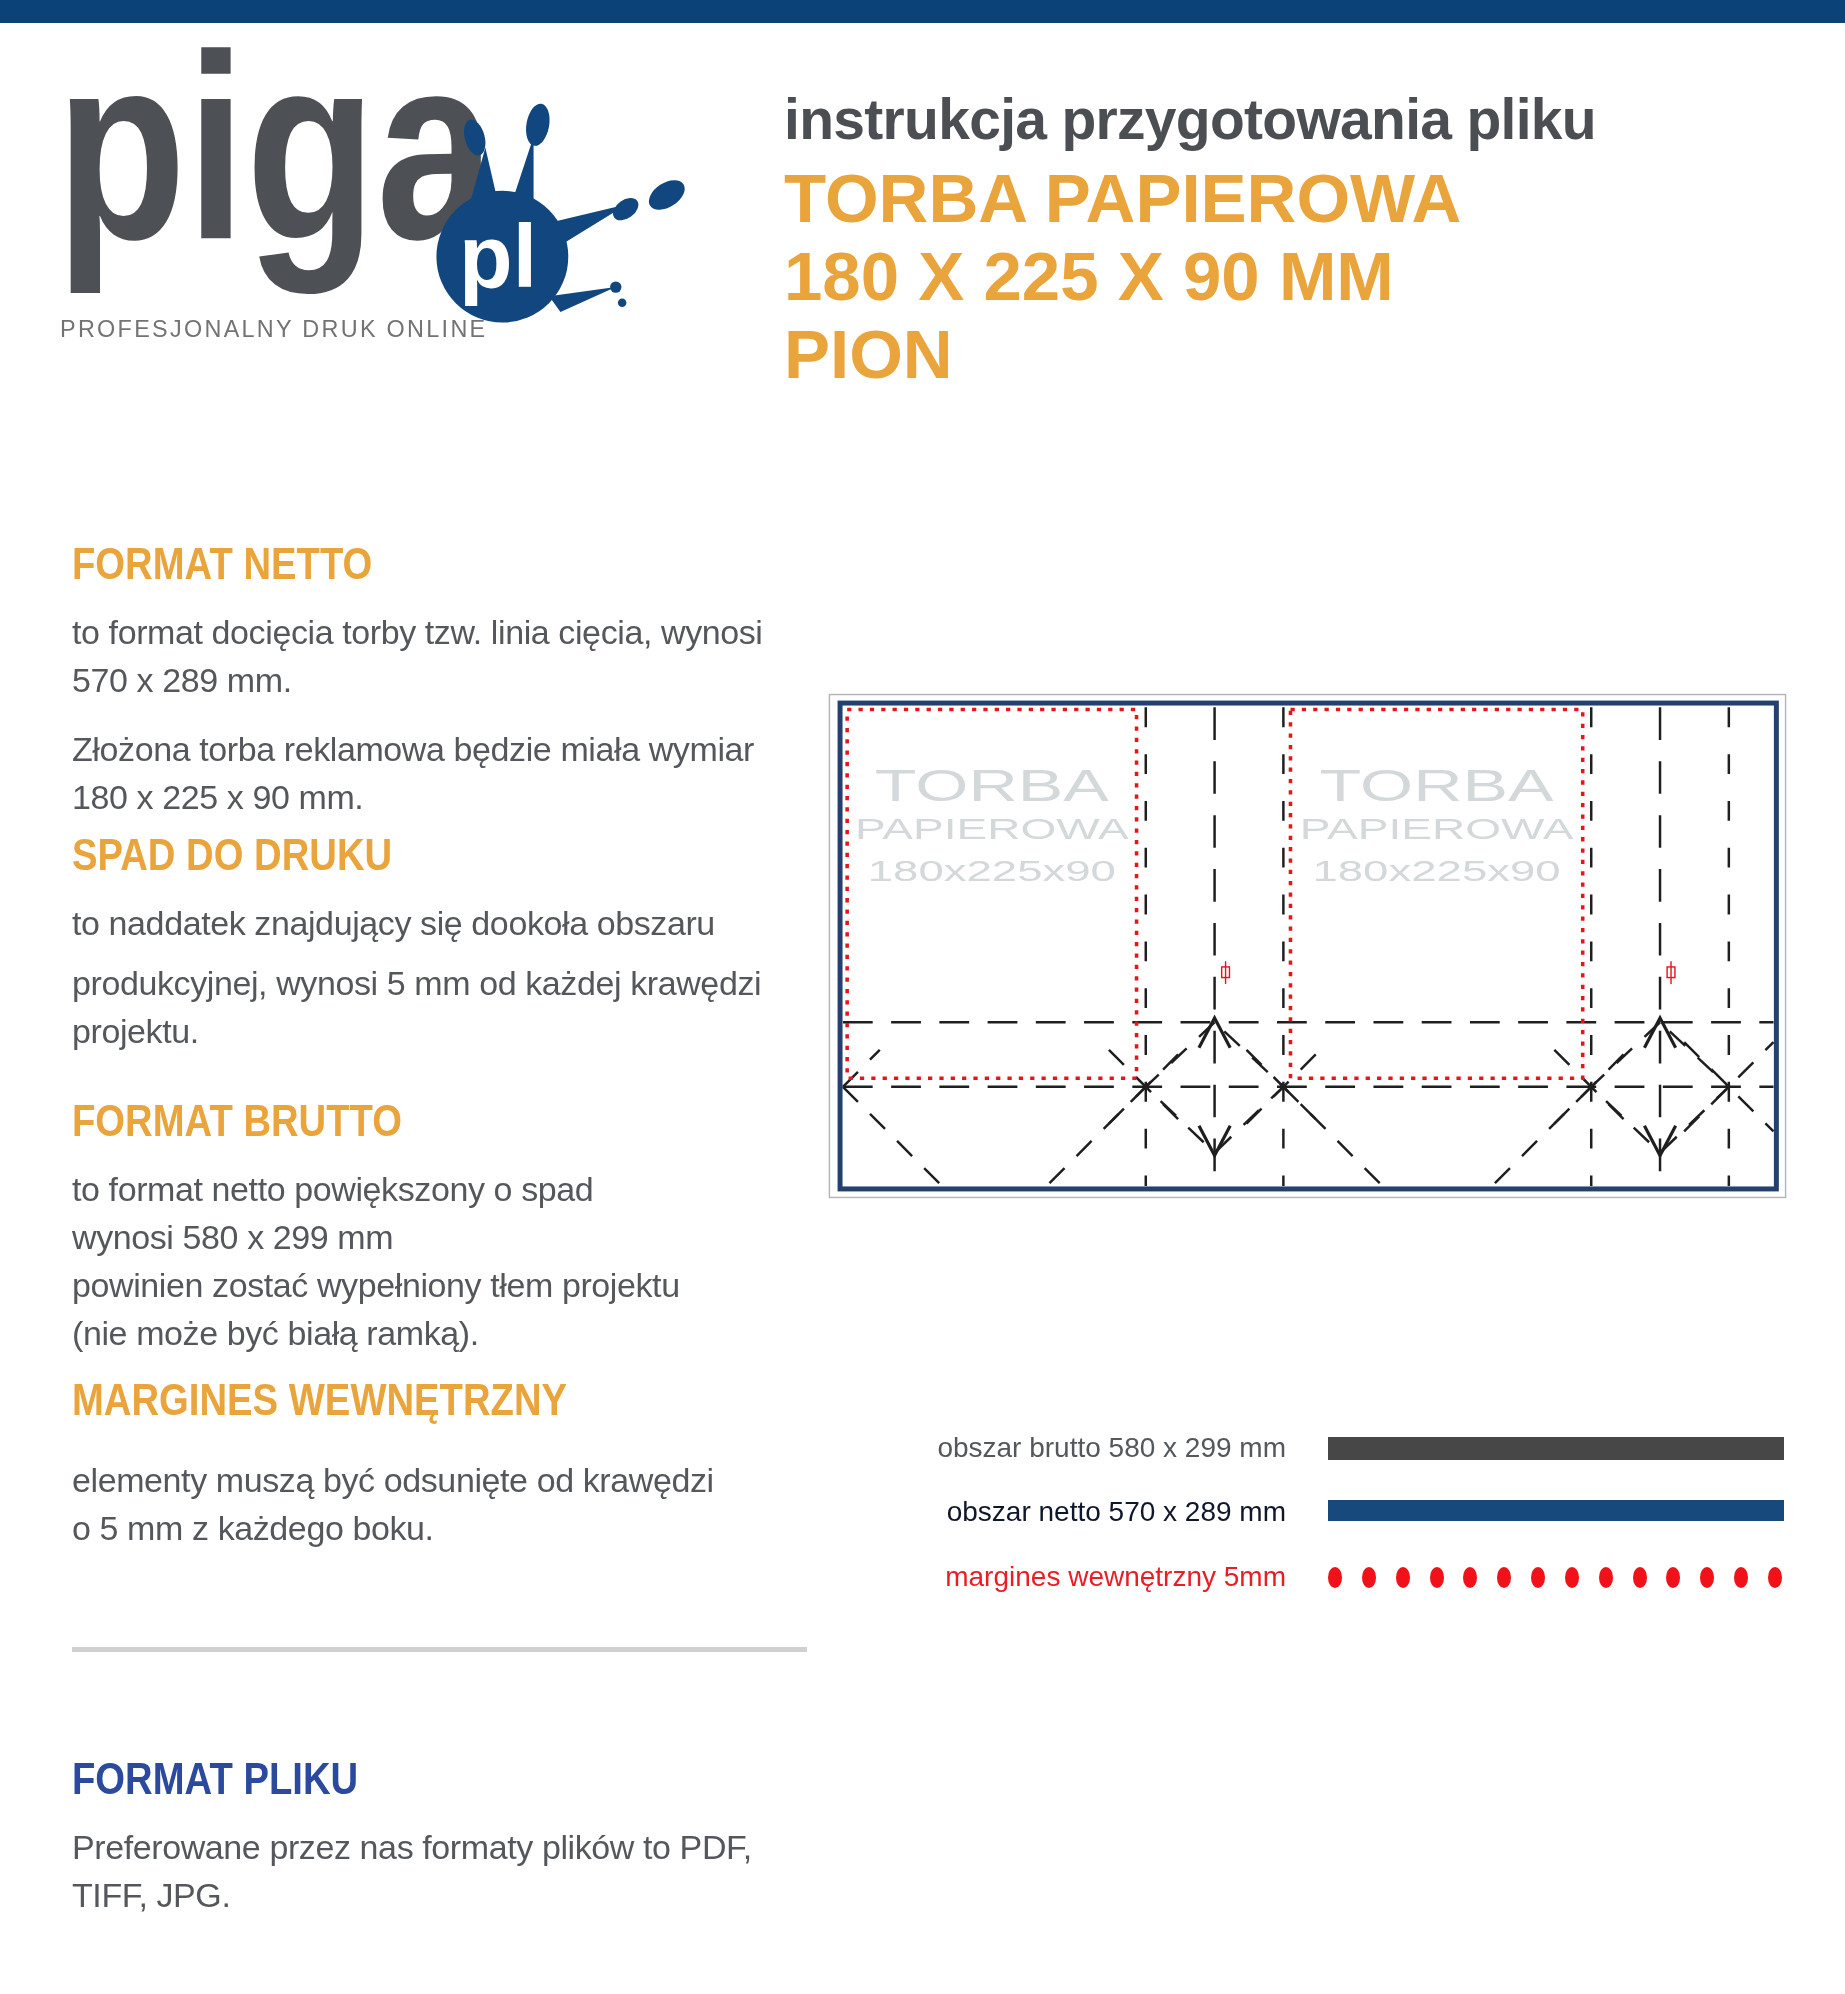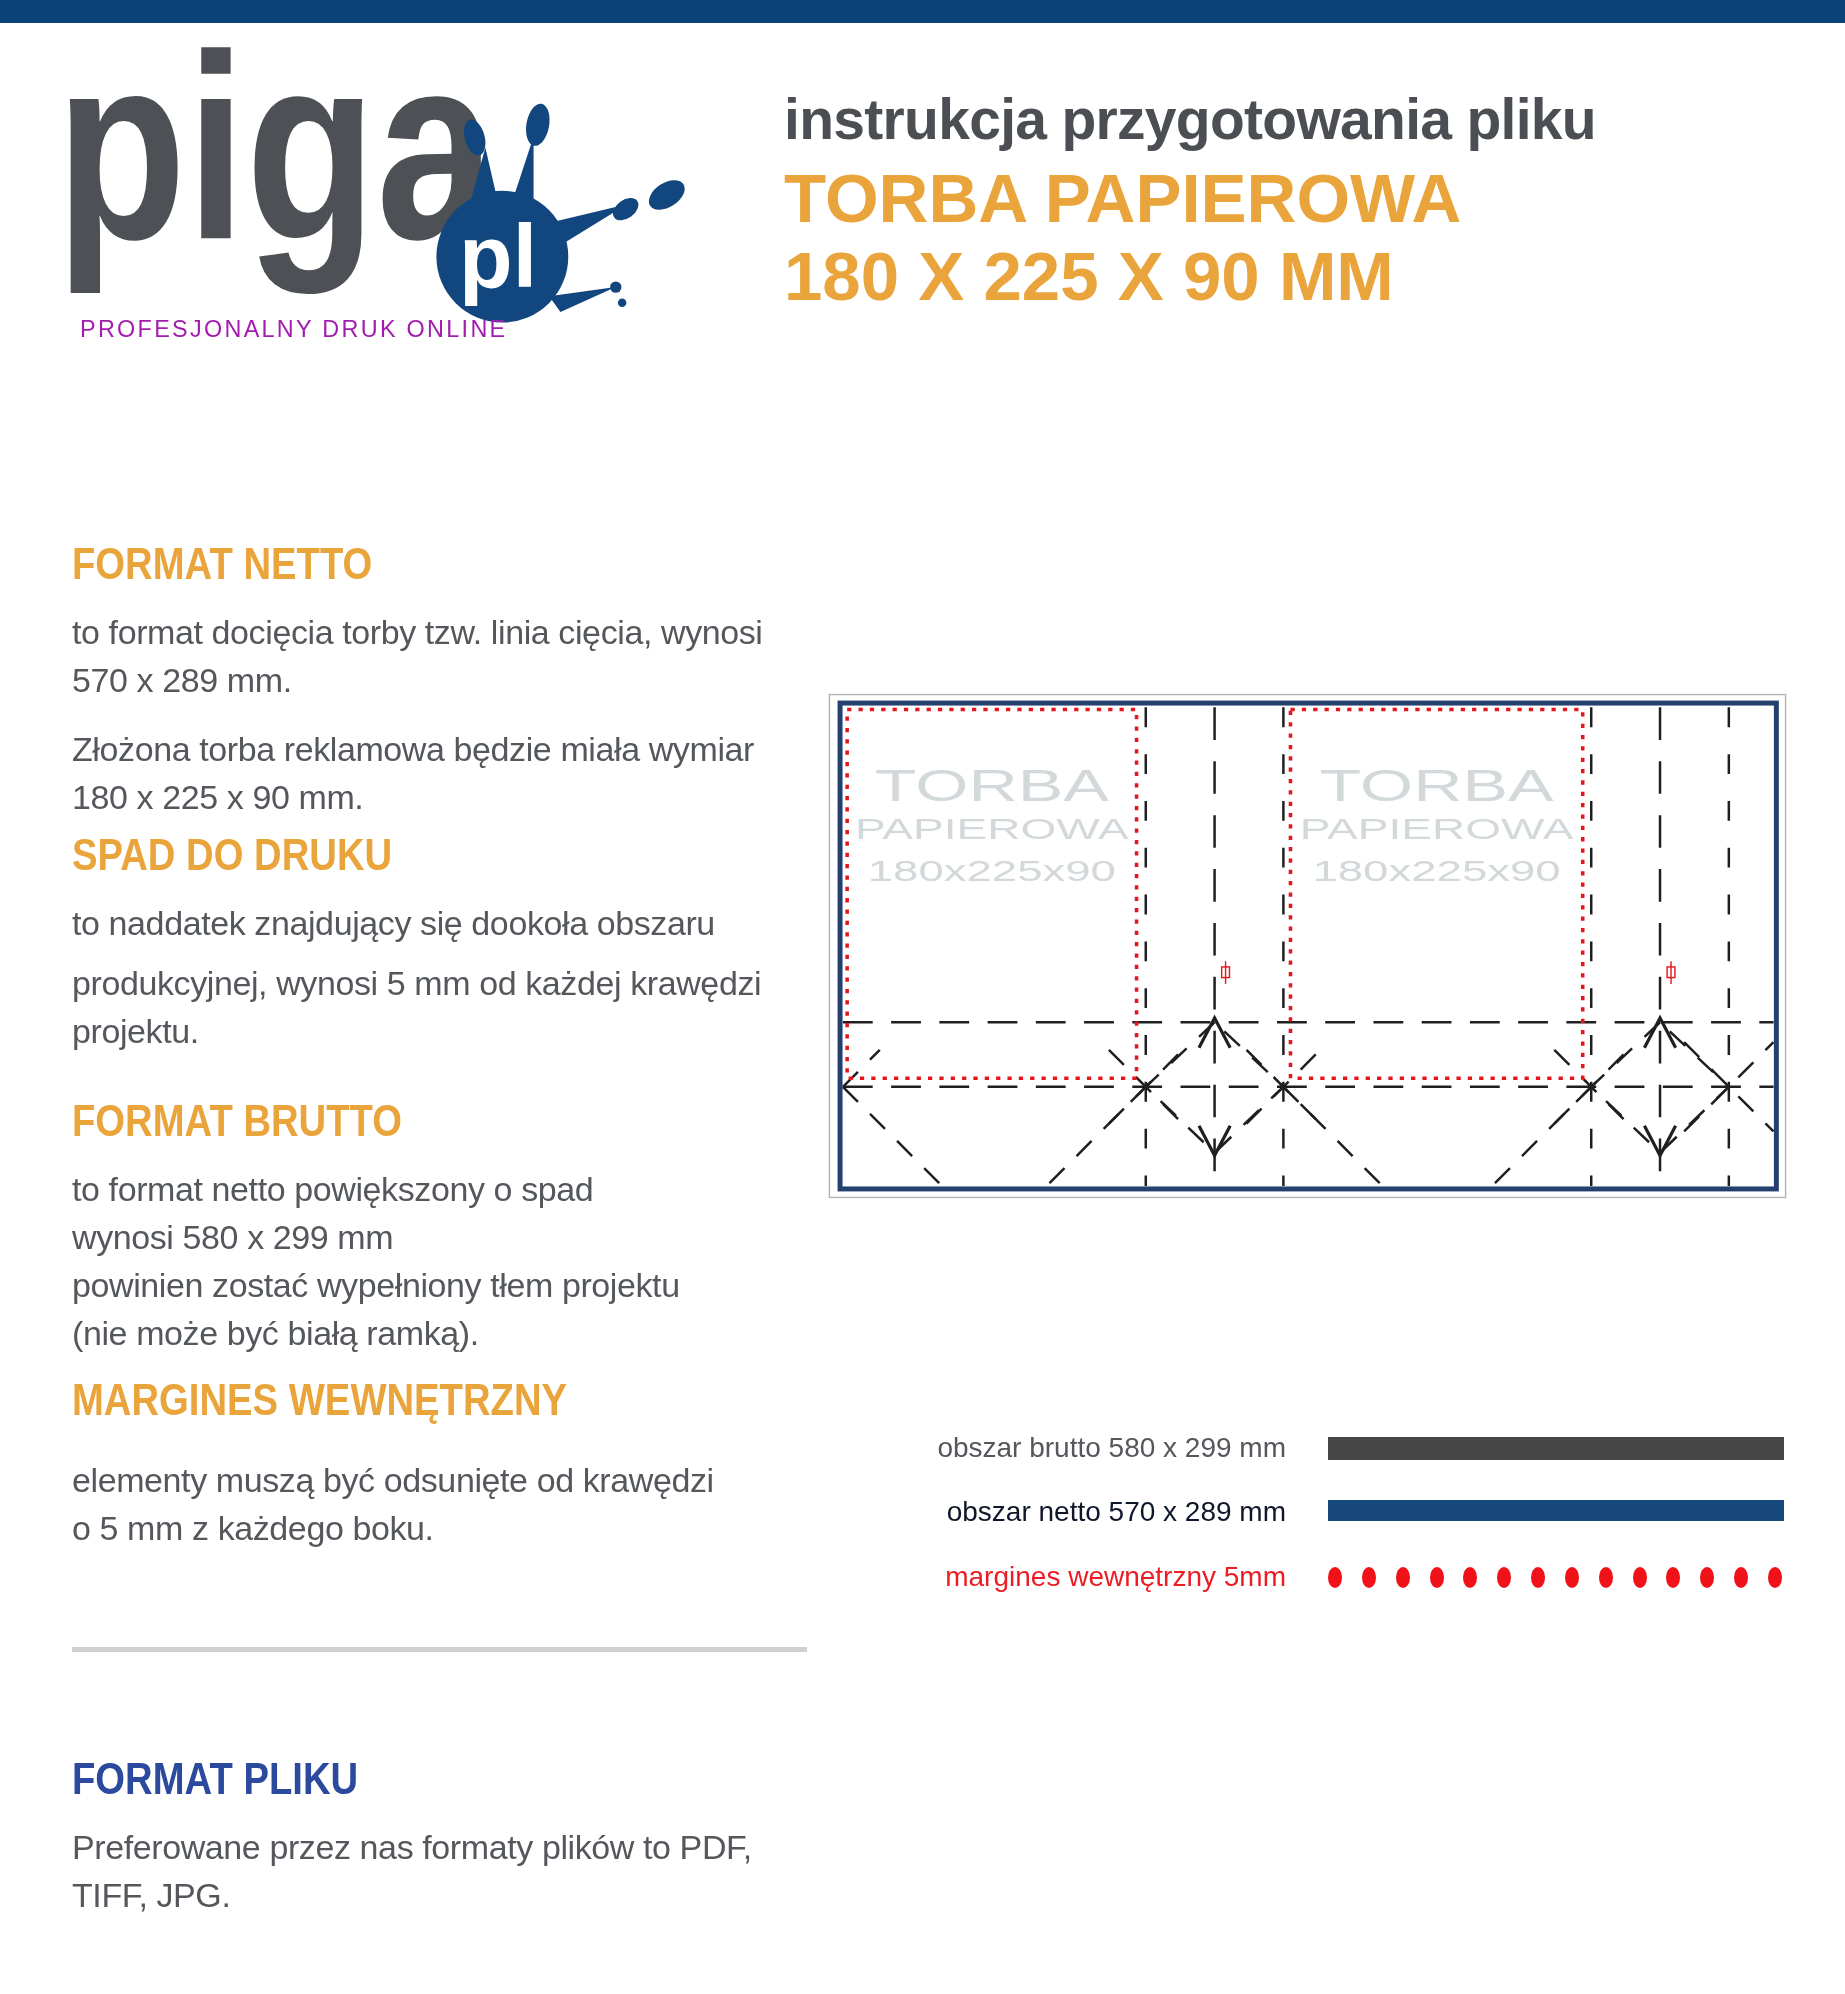--- a/index.html
+++ b/index.html
@@ -6,21 +6,21 @@
   body{
     width:1846px;height:1995px;position:relative;background:#ffffff;
     font-family:"Liberation Sans", sans-serif;overflow:hidden;
     -webkit-font-smoothing:antialiased;
   }
   .abs{position:absolute;}
   
   .top-bar{left:0;top:0;width:1846px;height:23.4px;background:#0b4379;}
   
   .logo-wrap{left:60px;top:41px;width:638px;height:298px;}
-  .tagline{left:60px;top:316px;font-size:23.4px;letter-spacing:2.3px;color:#a21caf;white-space:nowrap;margin-left:20px;}
+  .tagline{left:60px;top:316px;font-size:23.4px;letter-spacing:2.3px;color:#737373;white-space:nowrap;}
   
   .eyebrow{left:784px;top:86px;font-size:57px;font-weight:bold;color:#4b4e53;letter-spacing:-0.7px;white-space:nowrap;}
   .main-title{left:784px;top:160px;font-size:69px;font-weight:bold;color:#eaa43c;line-height:78px;white-space:nowrap;}
   .main-title .tline{display:block;}
   
   .section{left:72px;width:766px;}
   .sec-heading{font-size:45px;font-weight:bold;color:#eaa43c;line-height:52px;margin:0 0 18.4px 0;
     transform:scaleX(0.85);transform-origin:0 50%;white-space:nowrap;}
   .sec-heading.blue{color:#2b4a9e;}
   .section p{margin:0 0 21px 0;}
@@ -75,20 +75,21 @@
     </g>
     <text x="618" y="347" text-anchor="middle" font-family="Liberation Sans, sans-serif" font-weight="bold" font-size="125" fill="#ffffff" textLength="110" lengthAdjust="spacingAndGlyphs">pl</text>
   </svg>
 </div>
 <div class="abs tagline">PROFESJONALNY DRUK ONLINE</div>
 
 <div class="abs eyebrow">instrukcja przygotowania pliku</div>
 <div class="abs main-title">
   <span class="tline">TORBA PAPIEROWA</span>
   <span class="tline">180 X 225 X 90 MM</span>
+  <span class="tline">PION</span>
 </div>
 
 <div class="abs section" style="top:538px;">
   <h2 class="sec-heading">FORMAT NETTO</h2>
   <p>
     <span class="bodyline">to format docięcia torby tzw. linia cięcia, wynosi</span><br>
     <span class="bodyline">570 x 289 mm.</span>
   </p>
   <p>
     <span class="bodyline">Złożona torba reklamowa będzie miała wymiar</span><br>

